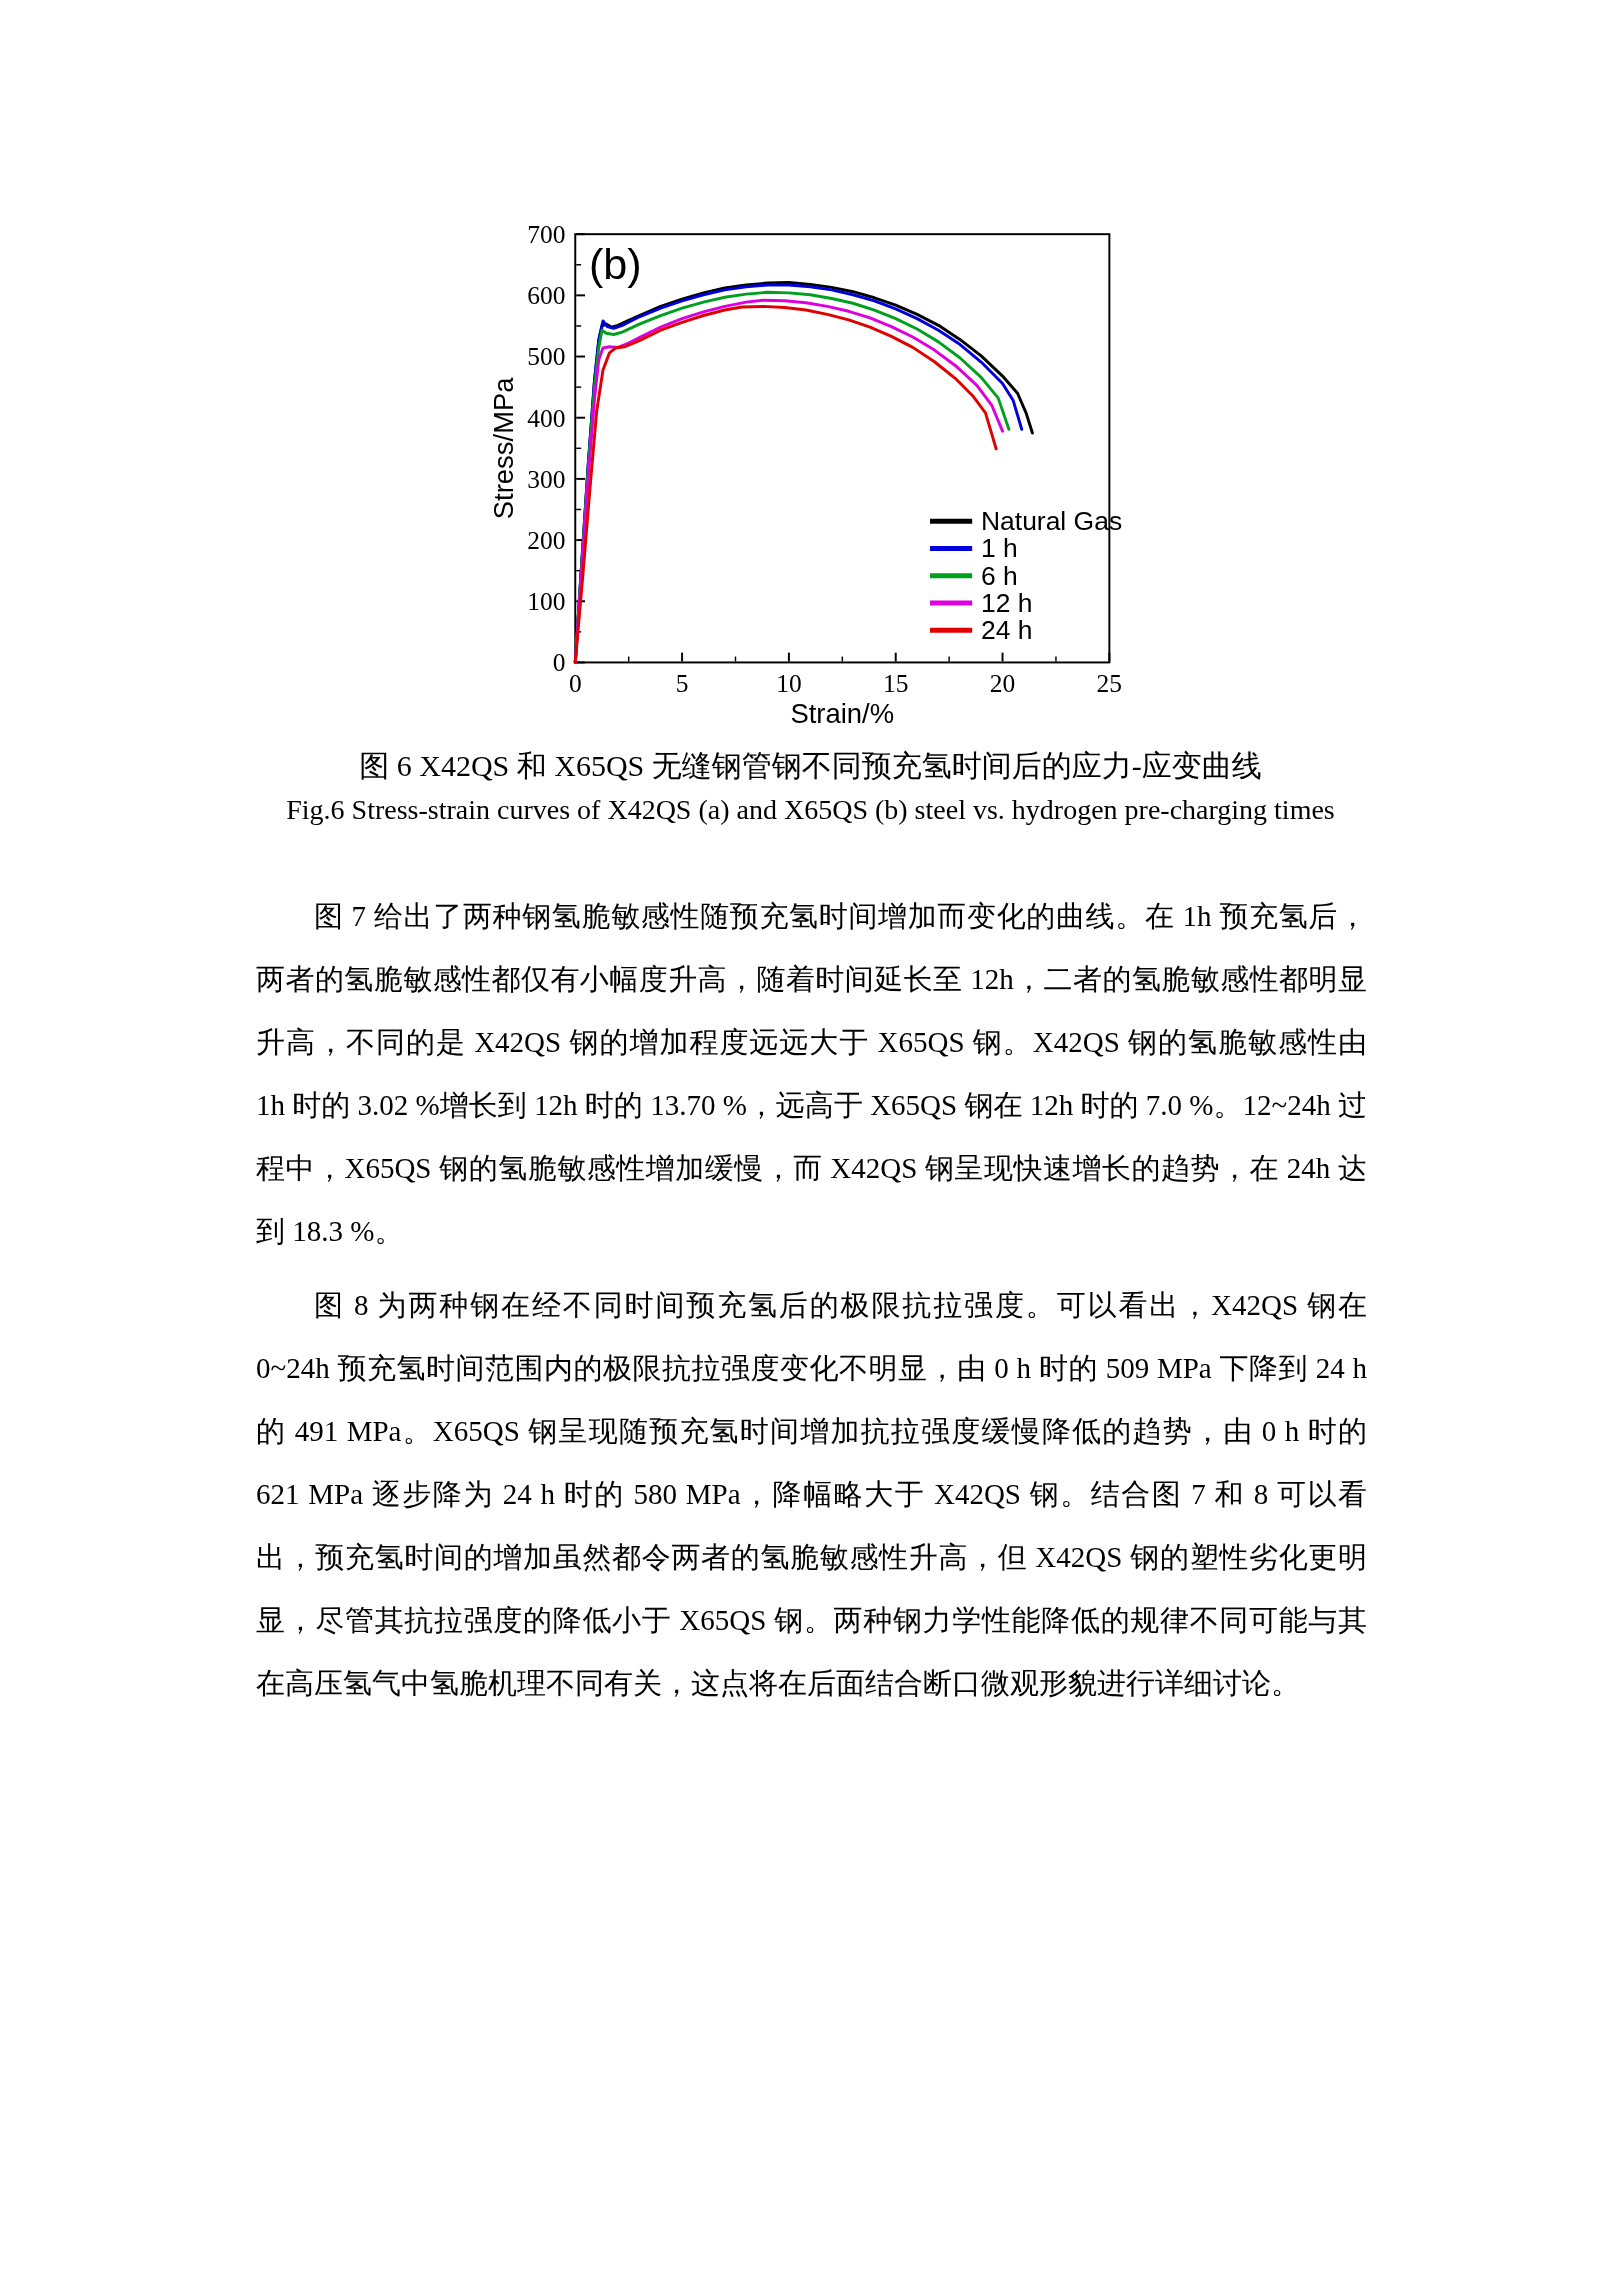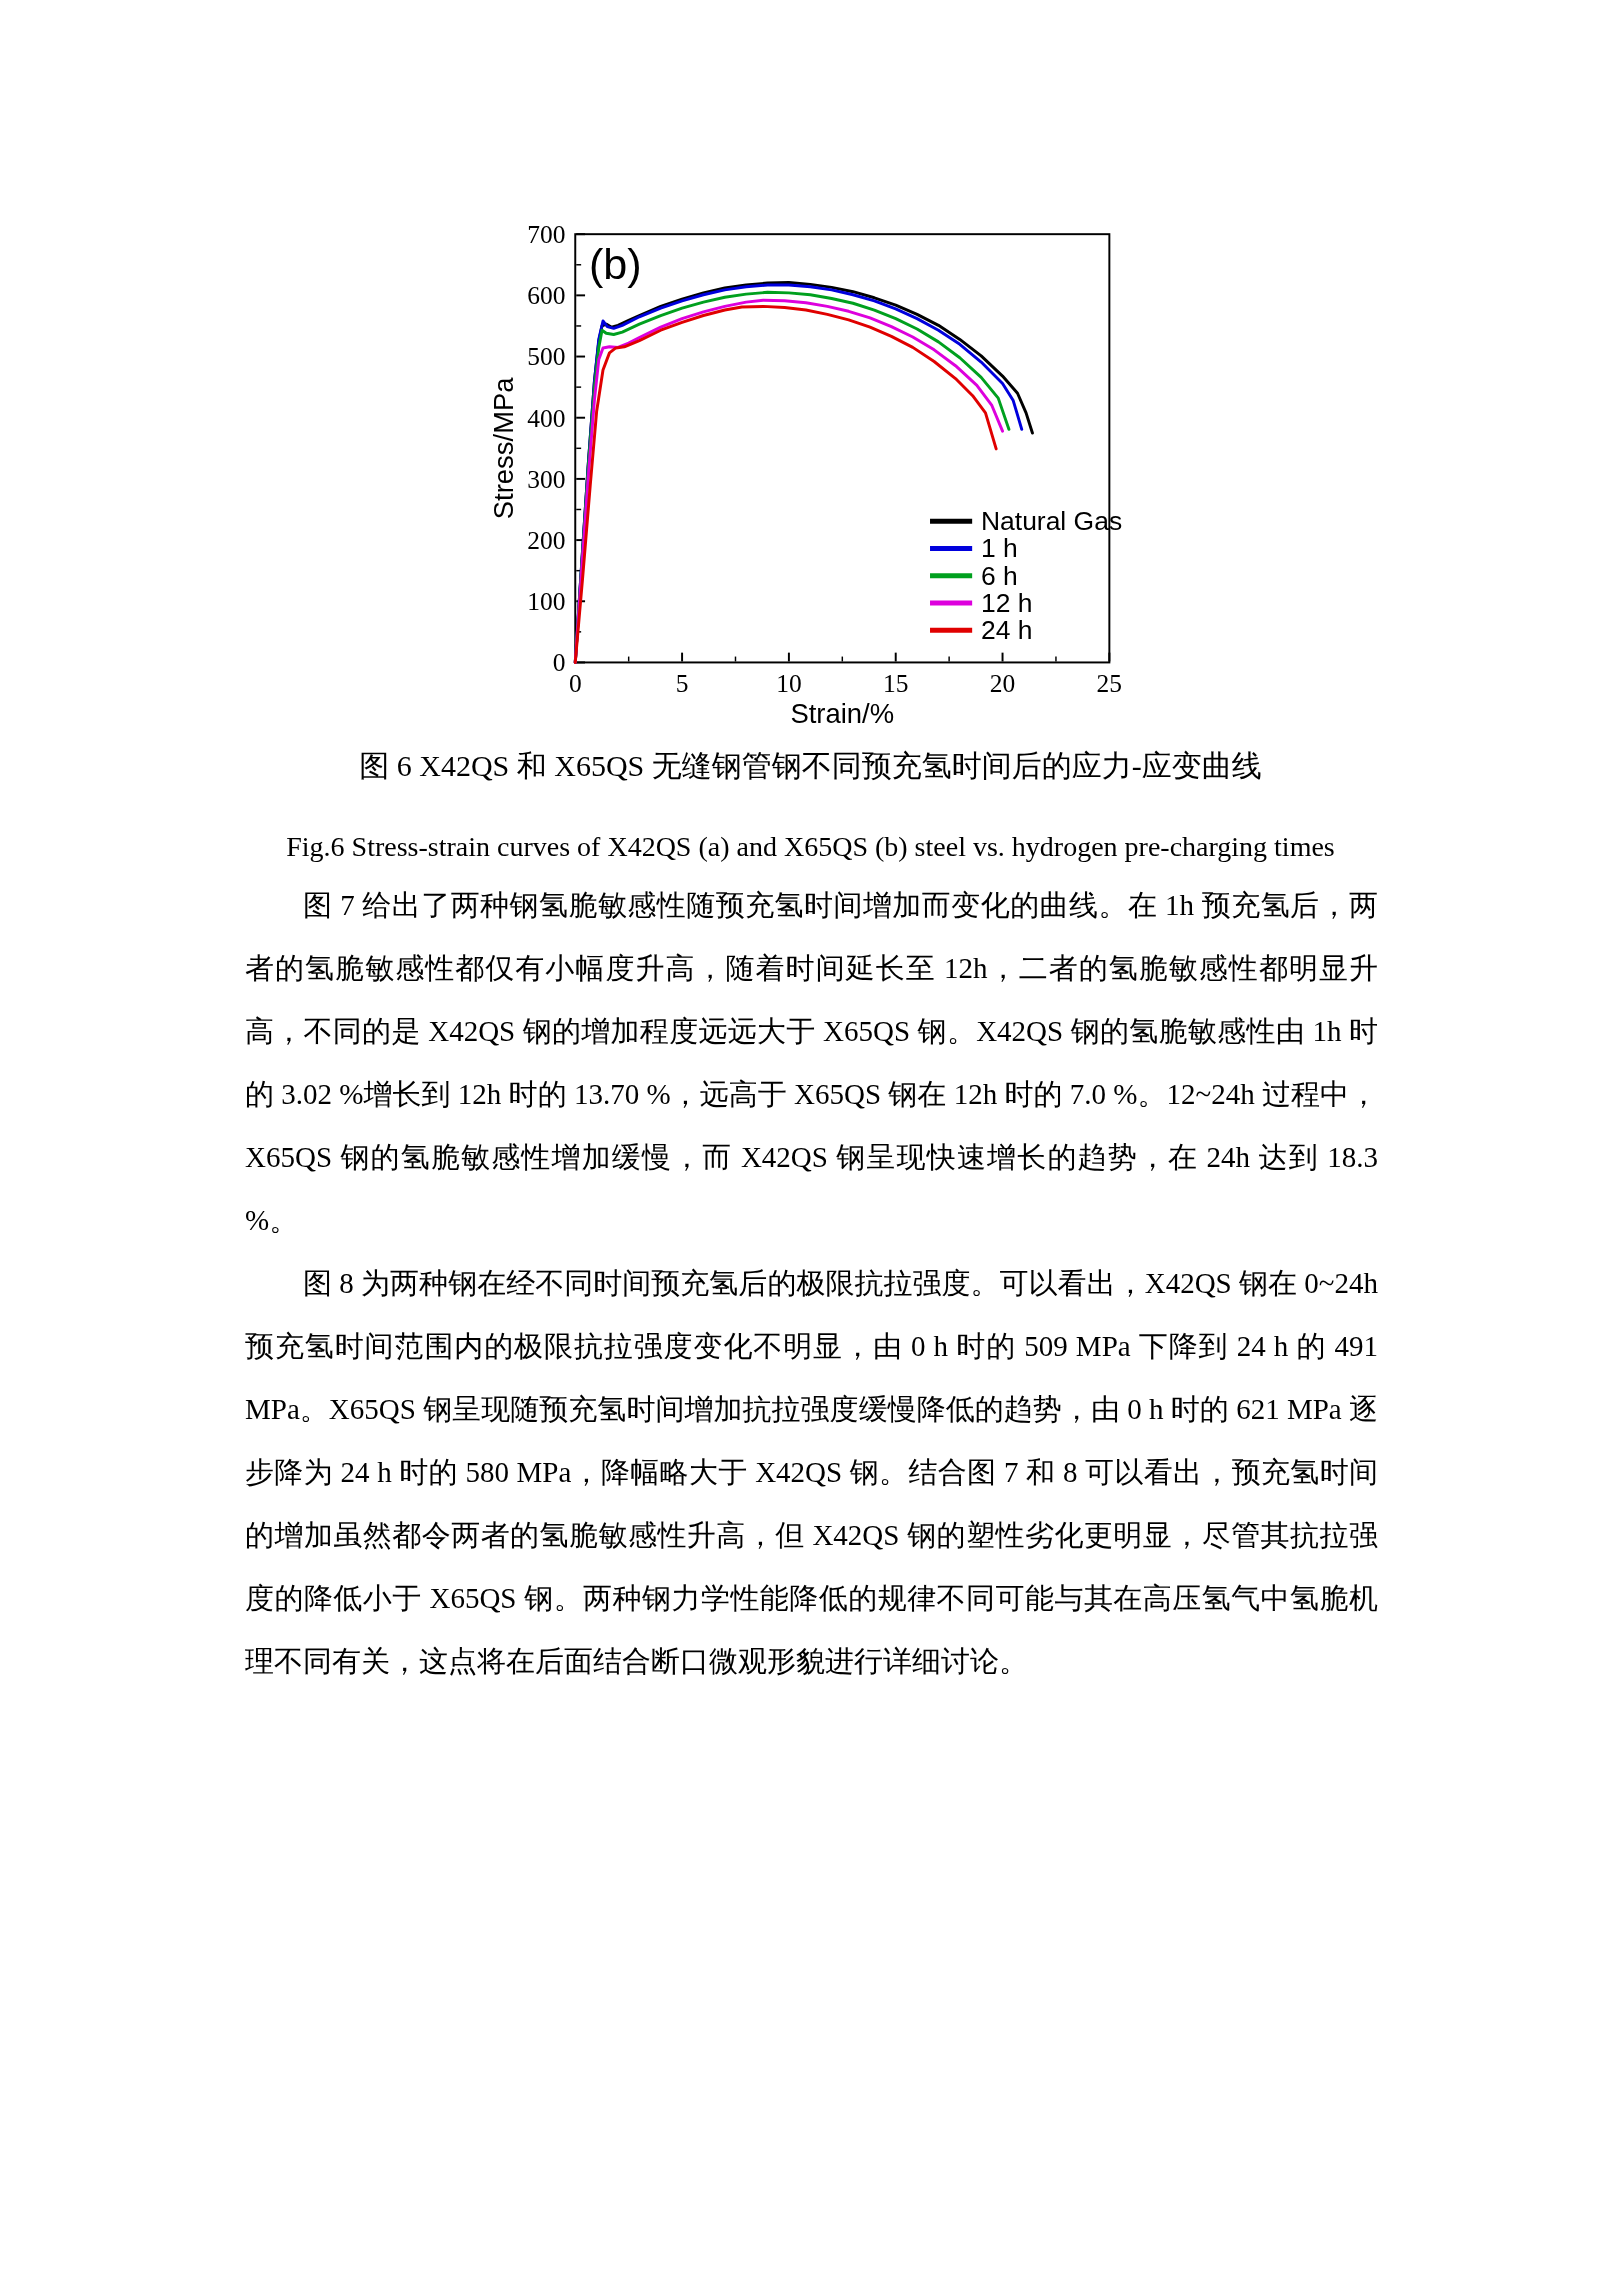--- a/index.html
+++ b/index.html
@@ -14,30 +14,30 @@
   }
   .figure-wrap{
     position:absolute;left:485px;top:145px;width:647px;height:588px;
   }
   .figure-wrap svg{display:block;width:647px;height:588px;}
   .caption-cn{
     position:absolute;top:745px;left:0;width:100%;
     text-align:center;font-size:30px;line-height:41px;
   }
   .caption-en{
-    position:absolute;top:827px;left:0;width:100%;
+    position:absolute;top:790px;left:0;width:100%;
     text-align:center;font-size:28px;line-height:39px;
   }
   .caption-cn b,.caption-en b{font-weight:normal;}
   .bodytext{
     position:absolute;left:245px;top:874px;width:1133px;
     font-size:29px;line-height:63px;
     text-align:justify;
   }
-  .bodytext p{margin:0;padding:0;text-indent:2em;}
+  .bodytext p{margin:11px;padding:0;text-indent:2em;}
 </style>
 </head>
 <body>
 
 <div class="page">
 
   <div class="figure-wrap">
     <svg viewBox="0 0 660 600" xmlns="http://www.w3.org/2000/svg">
         <rect x="92" y="91" width="545" height="437" fill="none" stroke="#000" stroke-width="2"></rect>
         <line x1="146.5" y1="527" x2="146.5" y2="522" stroke="#000" stroke-width="1.5"></line>

